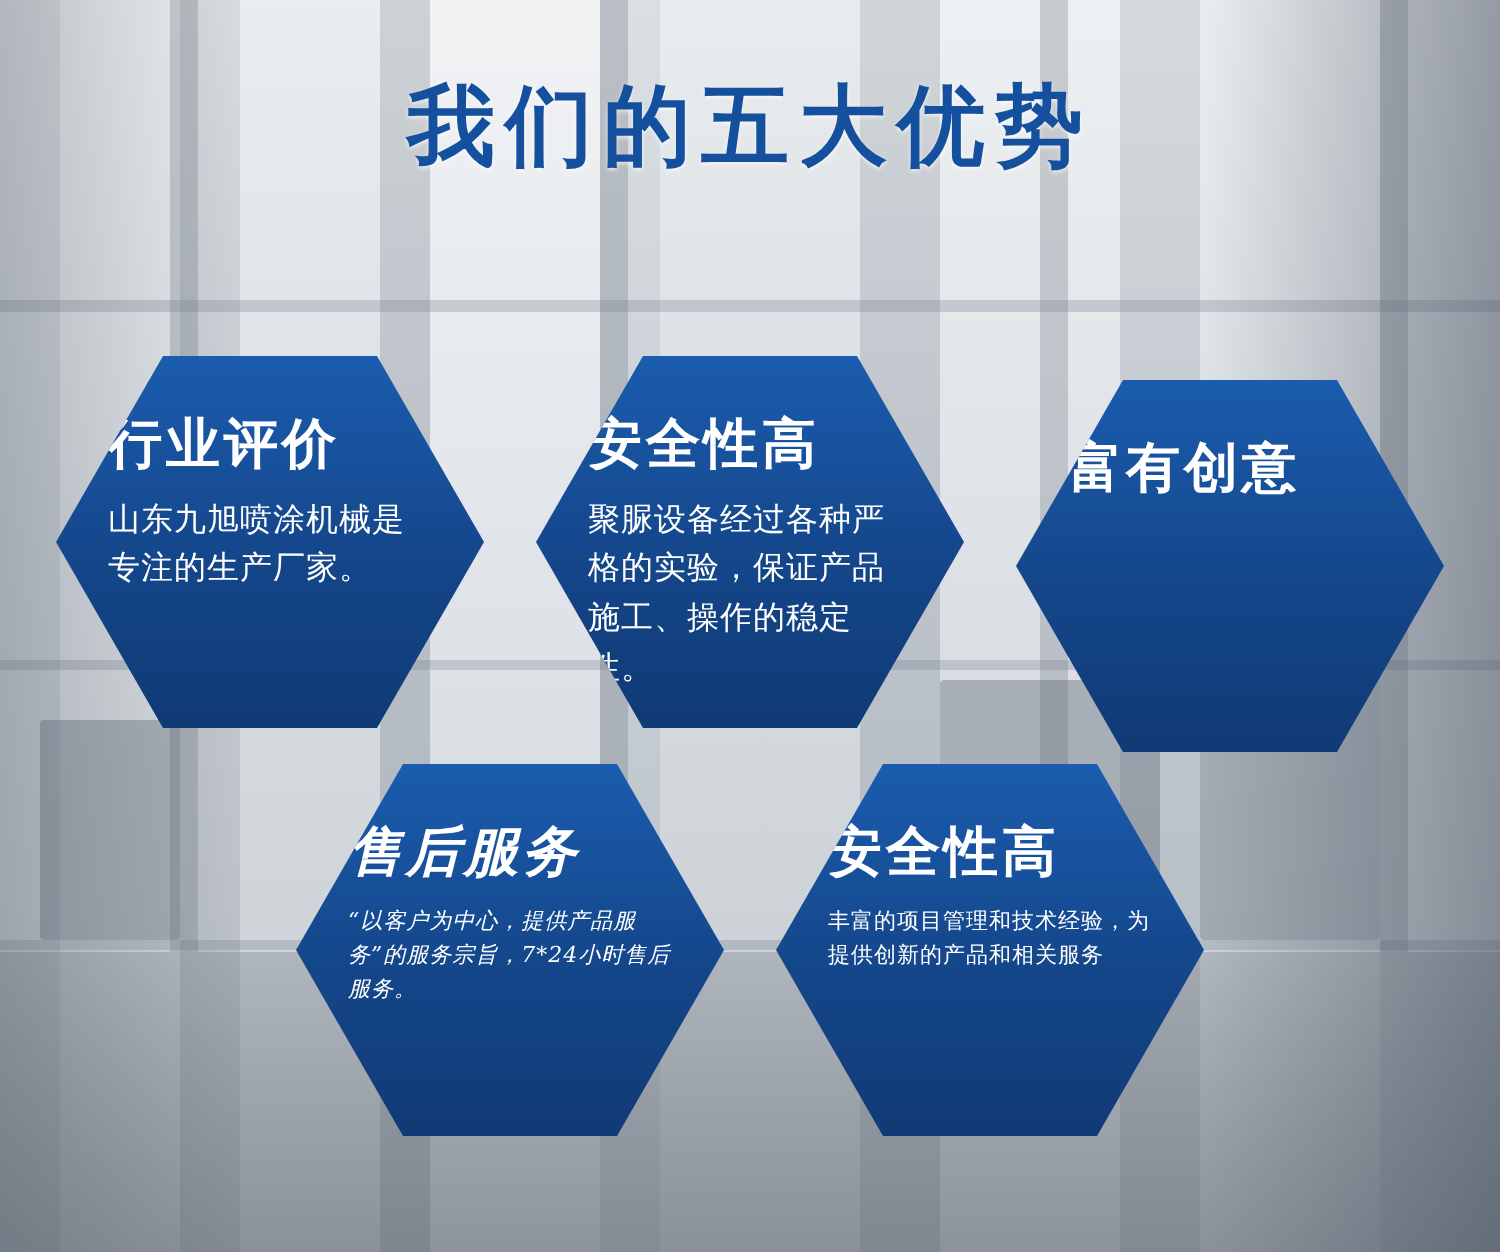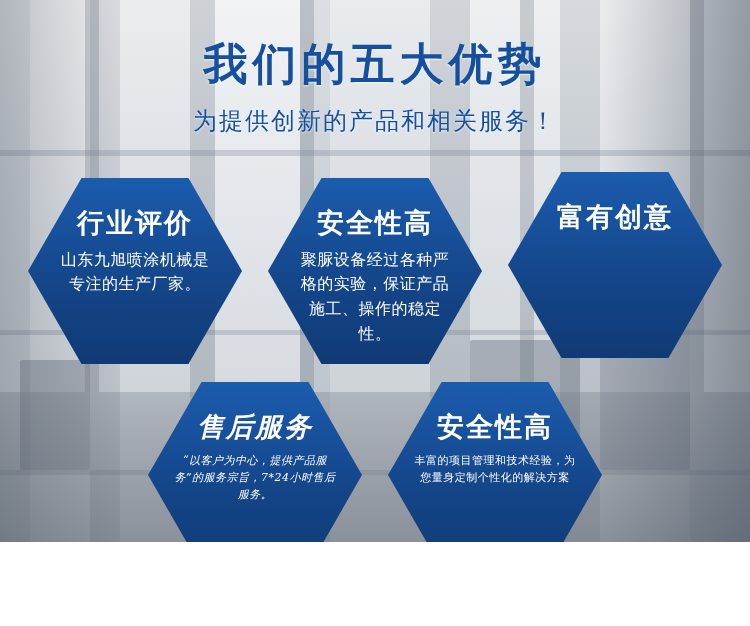--- a/index.html
+++ b/index.html
@@ -5,21 +5,21 @@
   html, body {
     margin: 0;
     padding: 0;
   }
   body {
     font-family: "DejaVu Sans", sans-serif;
   }
   #page {
     position: relative;
     width: 750px;
-    height: 542px;
+    height: 626px;
     overflow: hidden;
     background: #b9bdc2;
   }
   
   .bg {
     position: absolute;
     inset: 0;
     background:
       linear-gradient(180deg, rgba(255,255,255,0.35) 0%, rgba(215,220,226,0.25) 35%, rgba(150,158,168,0.35) 100%),
       linear-gradient(90deg,
@@ -105,21 +105,20 @@
     inset: 0;
     z-index: 4;
   }
   .hex {
     position: absolute;
     width: 214px;
     height: 186px;
     background: linear-gradient(180deg, #1b5cae 0%, #14468a 55%, #103a75 100%);
     clip-path: polygon(25% 0%, 75% 0%, 100% 50%, 75% 100%, 25% 100%, 0% 50%);
     color: #ffffff;
-    text-align: center;
     box-sizing: border-box;
     padding: 22px 26px 18px 26px;
   }
   .hex .hex-title {
     font-family: "DejaVu Serif", serif;
     font-weight: bold;
     font-size: 27px;
     letter-spacing: 2px;
     line-height: 1.1;
     margin-top: 8px;
@@ -127,21 +126,21 @@
     white-space: nowrap;
   }
   .hex .hex-desc {
     font-family: "DejaVu Serif", serif;
     font-size: 16px;
     line-height: 1.55;
     letter-spacing: 0.5px;
   }
   .hex.h1 { left: 28px;  top: 178px; }
   .hex.h2 { left: 268px; top: 178px; }
-  .hex.h3 { left: 508px; top: 172px; }
+  .hex.h3 { left: 508px; top: 190px; }
   .hex.h4 { left: 148px; top: 382px; font-style: italic; }
   .hex.h5 { left: 388px; top: 382px; }
   .hex.h4 .hex-desc, .hex.h5 .hex-desc { font-size: 11px; }
 </style>
 </head>
 <body>
 
 <div id="page">
 
   <div class="bg">
@@ -155,21 +154,20 @@
     <div class="bg-machine" style="left:470px; top:340px; width:110px; height:130px;"></div>
     <div class="bg-machine" style="left:600px; top:300px; width:90px; height:170px;"></div>
     <div class="bg-machine" style="left:20px; top:360px; width:70px; height:110px;"></div>
     <div class="bg-floor"></div>
     <div class="bg-dark-left"></div>
     <div class="bg-dark-right"></div>
   </div>
 
   <div class="heading">
     <div class="title">我们的五大优势</div>
-    <div class="subtitle">为提供创新的产品和相关服务！</div>
   </div>
 
   <div class="hex-layer">
 
     <div class="hex h1">
       <div class="hex-title">行业评价</div>
       <div class="hex-desc">山东九旭喷涂机械是专注的生产厂家。</div>
     </div>
 
     <div class="hex h2">
@@ -181,18 +179,18 @@
       <div class="hex-title">富有创意</div>
     </div>
 
     <div class="hex h4">
       <div class="hex-title">售后服务</div>
       <div class="hex-desc">“以客户为中心，提供产品服务”的服务宗旨，7*24小时售后服务。</div>
     </div>
 
     <div class="hex h5">
       <div class="hex-title">安全性高</div>
-      <div class="hex-desc">丰富的项目管理和技术经验，为您量身定制个性化的解决方案</div>
+      <div class="hex-desc">丰富的项目管理和技术经验，为提供创新的产品和相关服务</div>
     </div>
 
   </div>
 
 </div>
 
 </body></html>

